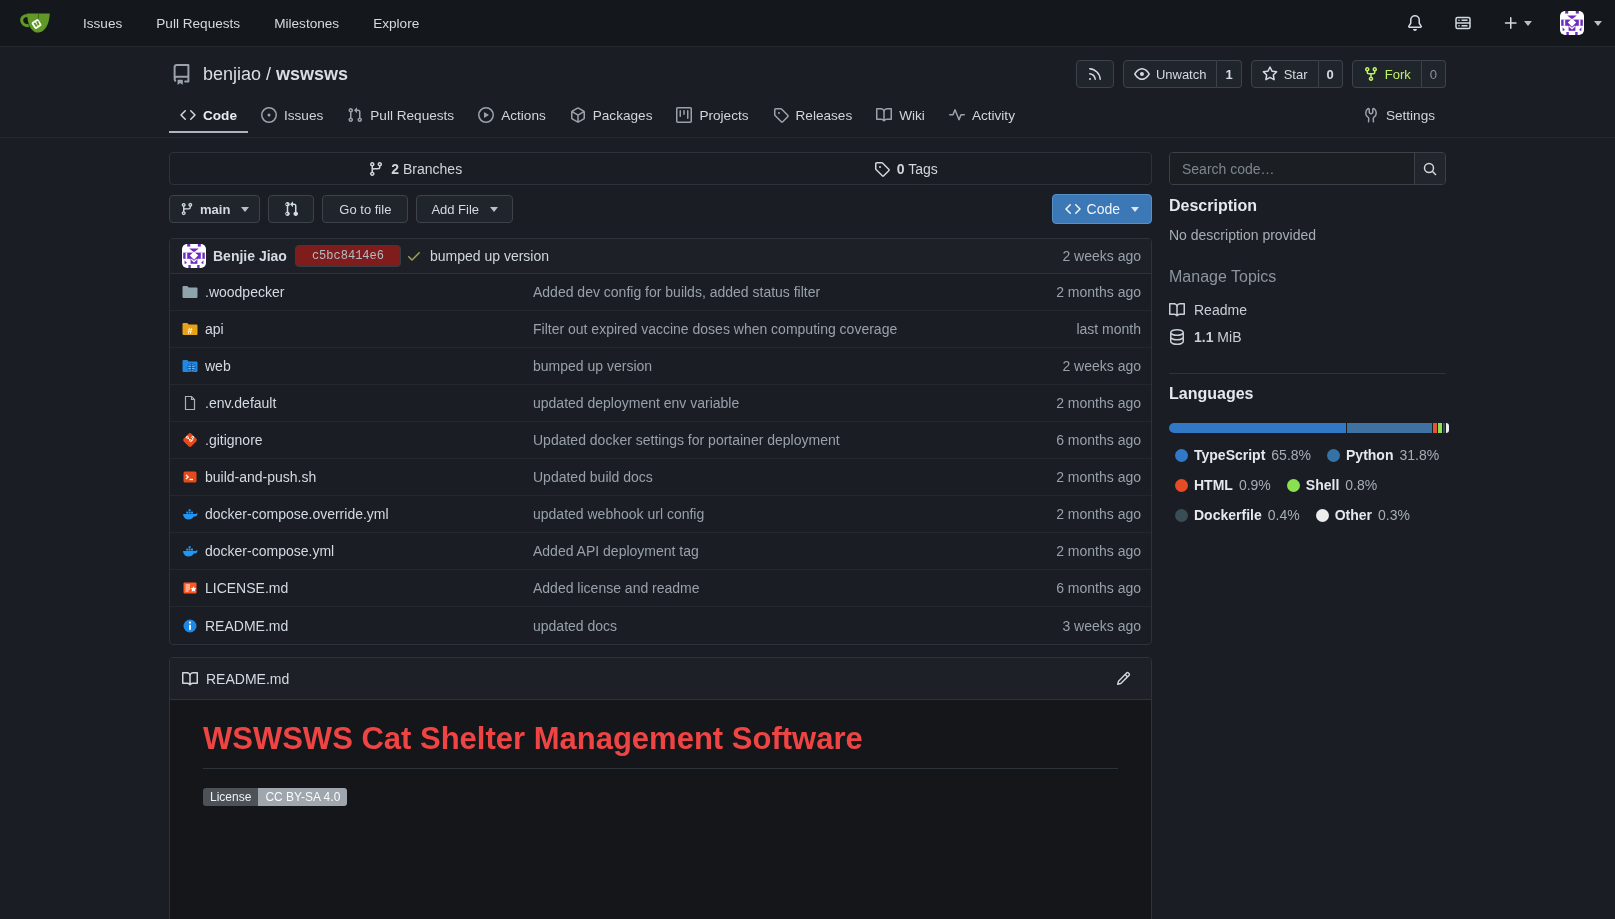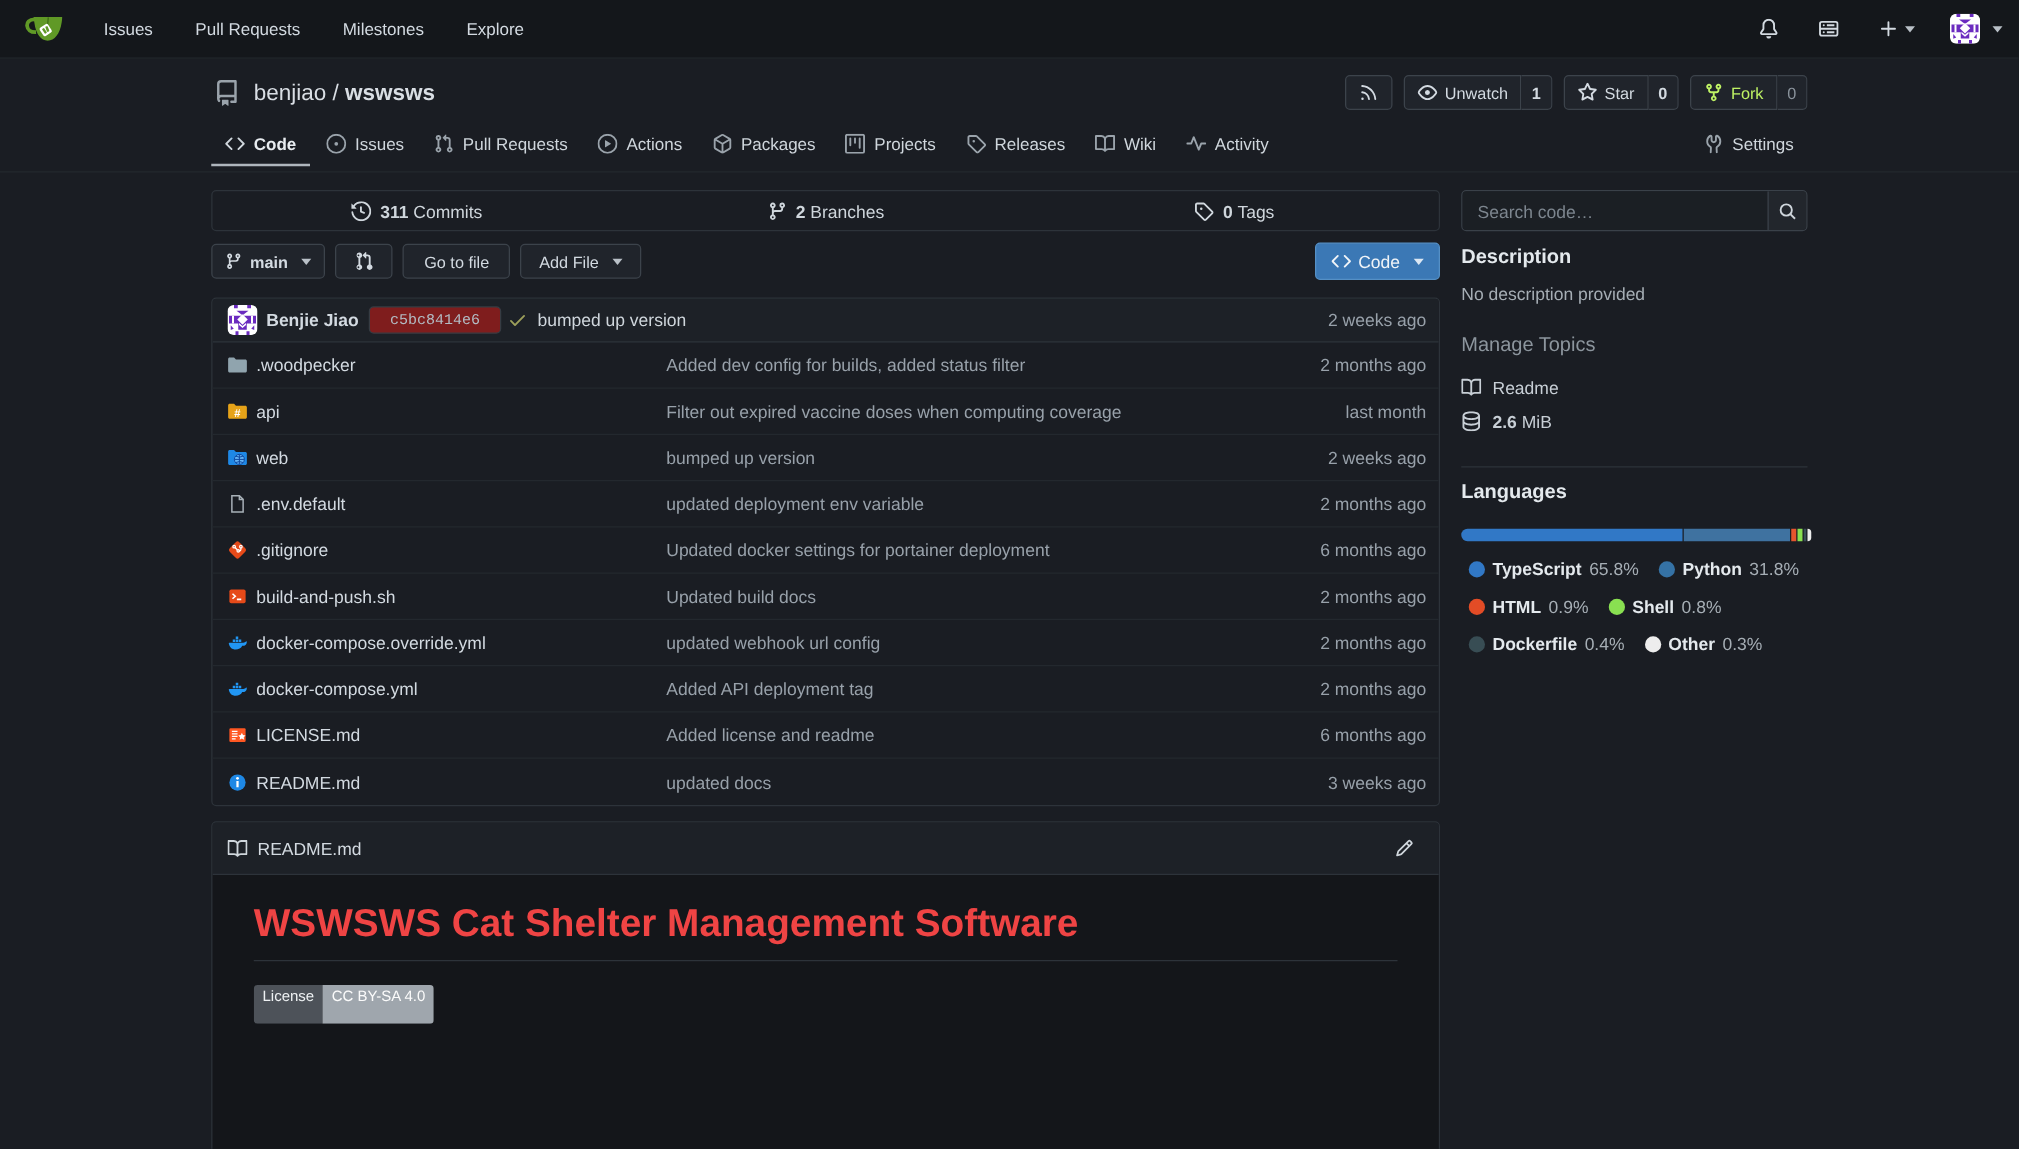--- a/index.html
+++ b/index.html
@@ -69,21 +69,21 @@
 .fmsg { color:#98a1aa; }
 .fdate { margin-left:auto; color:#98a1aa; }
 .hash { font-family:"Liberation Mono", monospace; font-size:12px; color:#b3bcc4; background:#7f1d1d; border:1px solid #363c43; border-radius:4px; padding:3px 16px; margin-left:8px; }
 .cmsg { margin-left:5px; display:flex; align-items:center; gap:8px; color:#cfd6dc; }
 
 .readme { margin-top:12px; border:1px solid #2d333a; border-radius:4px; overflow:hidden; }
 .rm-head { display:flex; align-items:center; height:42px; background:#1d2127; padding:0 12px; border-bottom:1px solid #2d333a; font-size:14px; color:#d3dae1; }
 .rm-head svg { margin-right:8px; color:#cfd6dc; }
 .rm-body { background:#14161a; padding:19px 33px; min-height:230px; }
 .rm-body h1 { font-size:31px; color:#ef4444; font-weight:bold; line-height:40px; padding-bottom:9px; border-bottom:1px solid #2d333a; }
-.badge { display:inline-flex; margin-top:19px; font-size:12px; border-radius:3px; overflow:hidden; height:31px; }
+.badge { display:inline-flex; margin-top:19px; font-size:12px; border-radius:3px; overflow:hidden; height:18px; }
 .badge .bl { background:#4d5259; color:#eef1f3; padding:2px 7px; }
 .badge .br { background:#9fa6ad; color:#fbfbfb; padding:2px 7px; }
 .rm-body h2 { font-size:24px; color:#e7ebee; margin-top:30px; padding-bottom:8px; border-bottom:1px solid #2d333a; }
 .rm-body h3 { font-size:20px; color:#e7ebee; margin-top:23px; }
 
 .search { display:flex; height:33px; border:1px solid #3a4149; border-radius:4px; overflow:hidden; }
 .search .inp { flex:1; display:flex; align-items:center; padding:0 12px; color:#7d868f; background:#1b1f24; }
 .search .sbtn { width:31px; display:flex; align-items:center; justify-content:center; background:#22262c; border-left:1px solid #3a4149; color:#cfd6dc; }
 .sb-h { font-size:16px; font-weight:bold; color:#e4e9ed; margin-top:12px; }
 .sb-desc { color:#a6aeb5; margin-top:12px; }
@@ -234,26 +234,20 @@
           </svg>Settings</span>
     </div>
   </div>
 </div>
 
 <div class="main">
   <div class="colL">
     <div class="ovbar">
       <div class="ovcell">
           <svg width="16" height="16" viewBox="0 0 16 16" fill="currentColor">
-            <path d="m.427 1.927 1.215 1.215a8.002 8.002 0 1 1-1.6 5.685.75.75 0 1 1 1.493-.154 6.5 6.5 0 1 0 1.18-4.458l1.358 1.358A.25.25 0 0 1 3.896 6H.25A.25.25 0 0 1 0 5.75V2.104a.25.25 0 0 1 .427-.177ZM7.75 4a.75.75 0 0 1 .75.75v2.992l2.028.812a.75.75 0 0 1-.557 1.392l-2.5-1A.751.751 0 0 1 7 8.25v-3.5A.75.75 0 0 1 7.75 4Z"></path>
-          </svg>
-          <span><b>311</b> Commits</span>
-        </div>
-      <div class="ovcell">
-          <svg width="16" height="16" viewBox="0 0 16 16" fill="currentColor">
             <path d="M9.5 3.25a2.25 2.25 0 1 1 3 2.122V6A2.5 2.5 0 0 1 10 8.5H6a1 1 0 0 0-1 1v1.128a2.251 2.251 0 1 1-1.5 0V5.372a2.25 2.25 0 1 1 1.5 0v1.836A2.493 2.493 0 0 1 6 7h4a1 1 0 0 0 1-1v-.628a2.25 2.25 0 0 1-1.5-2.122Zm-6 0a.75.75 0 1 0 1.5 0 .75.75 0 0 0-1.5 0Zm8.25-.75a.75.75 0 1 0 0 1.5.75.75 0 0 0 0-1.5ZM4.25 12a.75.75 0 1 0 0 1.5.75.75 0 0 0 0-1.5Z"></path>
           </svg>
           <span><b>2</b> Branches</span>
         </div>
       <div class="ovcell">
           <svg width="16" height="16" viewBox="0 0 16 16" fill="currentColor">
             <path d="M1 7.775V2.75C1 1.784 1.784 1 2.75 1h5.025c.464 0 .91.184 1.238.513l6.25 6.25a1.75 1.75 0 0 1 0 2.474l-5.026 5.026a1.75 1.75 0 0 1-2.474 0l-6.25-6.25A1.752 1.752 0 0 1 1 7.775Zm1.5 0c0 .066.026.13.073.177l6.25 6.25a.25.25 0 0 0 .354 0l5.025-5.025a.25.25 0 0 0 0-.354l-6.25-6.25a.25.25 0 0 0-.177-.073H2.75a.25.25 0 0 0-.25.25ZM6 5a1 1 0 1 1 0 2 1 1 0 0 1 0-2Z"></path>
           </svg>
           <span><b>0</b> Tags</span>
         </div>
@@ -441,21 +435,21 @@
     <div class="sb-h">Description</div>
     <div class="sb-desc">No description provided</div>
     <div class="sb-topics">Manage Topics</div>
     <div class="sb-row"><svg width="16" height="16" viewBox="0 0 16 16" fill="currentColor">
           <path d="M0 1.75A.75.75 0 0 1 .75 1h4.253c1.227 0 2.317.59 3 1.501A3.743 3.743 0 0 1 11.006 1h4.245a.75.75 0 0 1 .75.75v10.5a.75.75 0 0 1-.75.75h-4.507a2.25 2.25 0 0 0-1.591.659l-.622.621a.75.75 0 0 1-1.06 0l-.622-.621A2.25 2.25 0 0 0 5.258 13H.75a.75.75 0 0 1-.75-.75Zm7.251 10.324.004-5.073-.002-2.253A2.25 2.25 0 0 0 5.003 2.5H1.5v9h3.757a3.75 3.75 0 0 1 1.994.574ZM8.755 4.75l-.004 7.322a3.752 3.752 0 0 1 1.992-.572H14.5v-9h-3.495a2.25 2.25 0 0 0-2.25 2.25Z"></path>
         </svg>Readme</div>
     <div class="sb-row" style="margin-top:5px;">
         <svg width="16" height="16" viewBox="0 0 16 16" fill="currentColor">
           <path d="M1 3.5c0-.626.292-1.165.7-1.59.406-.422.956-.767 1.579-1.041C4.525.32 6.195 0 8 0c1.805 0 3.475.32 4.722.869.622.274 1.172.62 1.578 1.04.408.426.7.965.7 1.591v9c0 .626-.292 1.165-.7 1.59-.406.422-.956.767-1.579 1.041C11.476 15.68 9.806 16 8 16c-1.805 0-3.475-.32-4.721-.869-.623-.274-1.173-.62-1.579-1.04-.408-.426-.7-.965-.7-1.591Zm1.5 0c0 .133.058.318.282.551.227.237.591.483 1.101.707C4.898 5.205 6.353 5.5 8 5.5c1.646 0 3.101-.295 4.118-.742.508-.224.873-.471 1.1-.708.224-.232.282-.417.282-.55 0-.133-.058-.318-.282-.551-.227-.237-.591-.483-1.101-.707C11.102 1.795 9.647 1.5 8 1.5c-1.646 0-3.101.295-4.118.742-.508.224-.873.471-1.1.708-.224.232-.282.417-.282.55Zm0 4.5c0 .133.058.318.282.551.227.237.591.483 1.101.707C4.898 9.705 6.353 10 8 10c1.646 0 3.101-.295 4.118-.742.508-.224.873-.471 1.1-.708.224-.232.282-.417.282-.55V5.724c-.241.15-.503.286-.778.407C11.475 6.68 9.805 7 8 7c-1.805 0-3.475-.32-4.721-.869a6.15 6.15 0 0 1-.779-.407Zm0 2.225V12.5c0 .133.058.318.282.55.227.237.592.484 1.1.708 1.016.447 2.471.742 4.118.742 1.647 0 3.102-.295 4.117-.742.51-.224.874-.47 1.101-.707.224-.233.282-.418.282-.551v-2.275c-.241.15-.503.285-.778.406-1.247.549-2.917.869-4.722.869-1.805 0-3.475-.32-4.721-.869a6.327 6.327 0 0 1-.779-.406Z"></path>
         </svg>
-        <span><b>2.6</b> MiB</span>
+        <span><b>1.1</b> MiB</span>
       </div>
     <div class="sb-div"></div>
     <div class="sb-h" style="margin-top:11px;">Languages</div>
     <div class="langbar">
       <span style="width:177px;background:#3178c6;border-radius:5px 0 0 5px;flex:none;"></span>
       <span style="width:85px;background:#3f72a0;flex:none;"></span>
       <span style="width:4px;background:#e5552e;flex:none;"></span>
       <span style="width:4px;background:#89e051;flex:none;"></span>
       <span style="width:2px;background:#384d54;flex:none;"></span>
       <span style="width:3px;background:#ededed;border-radius:0 5px 5px 0;flex:none;"></span>

